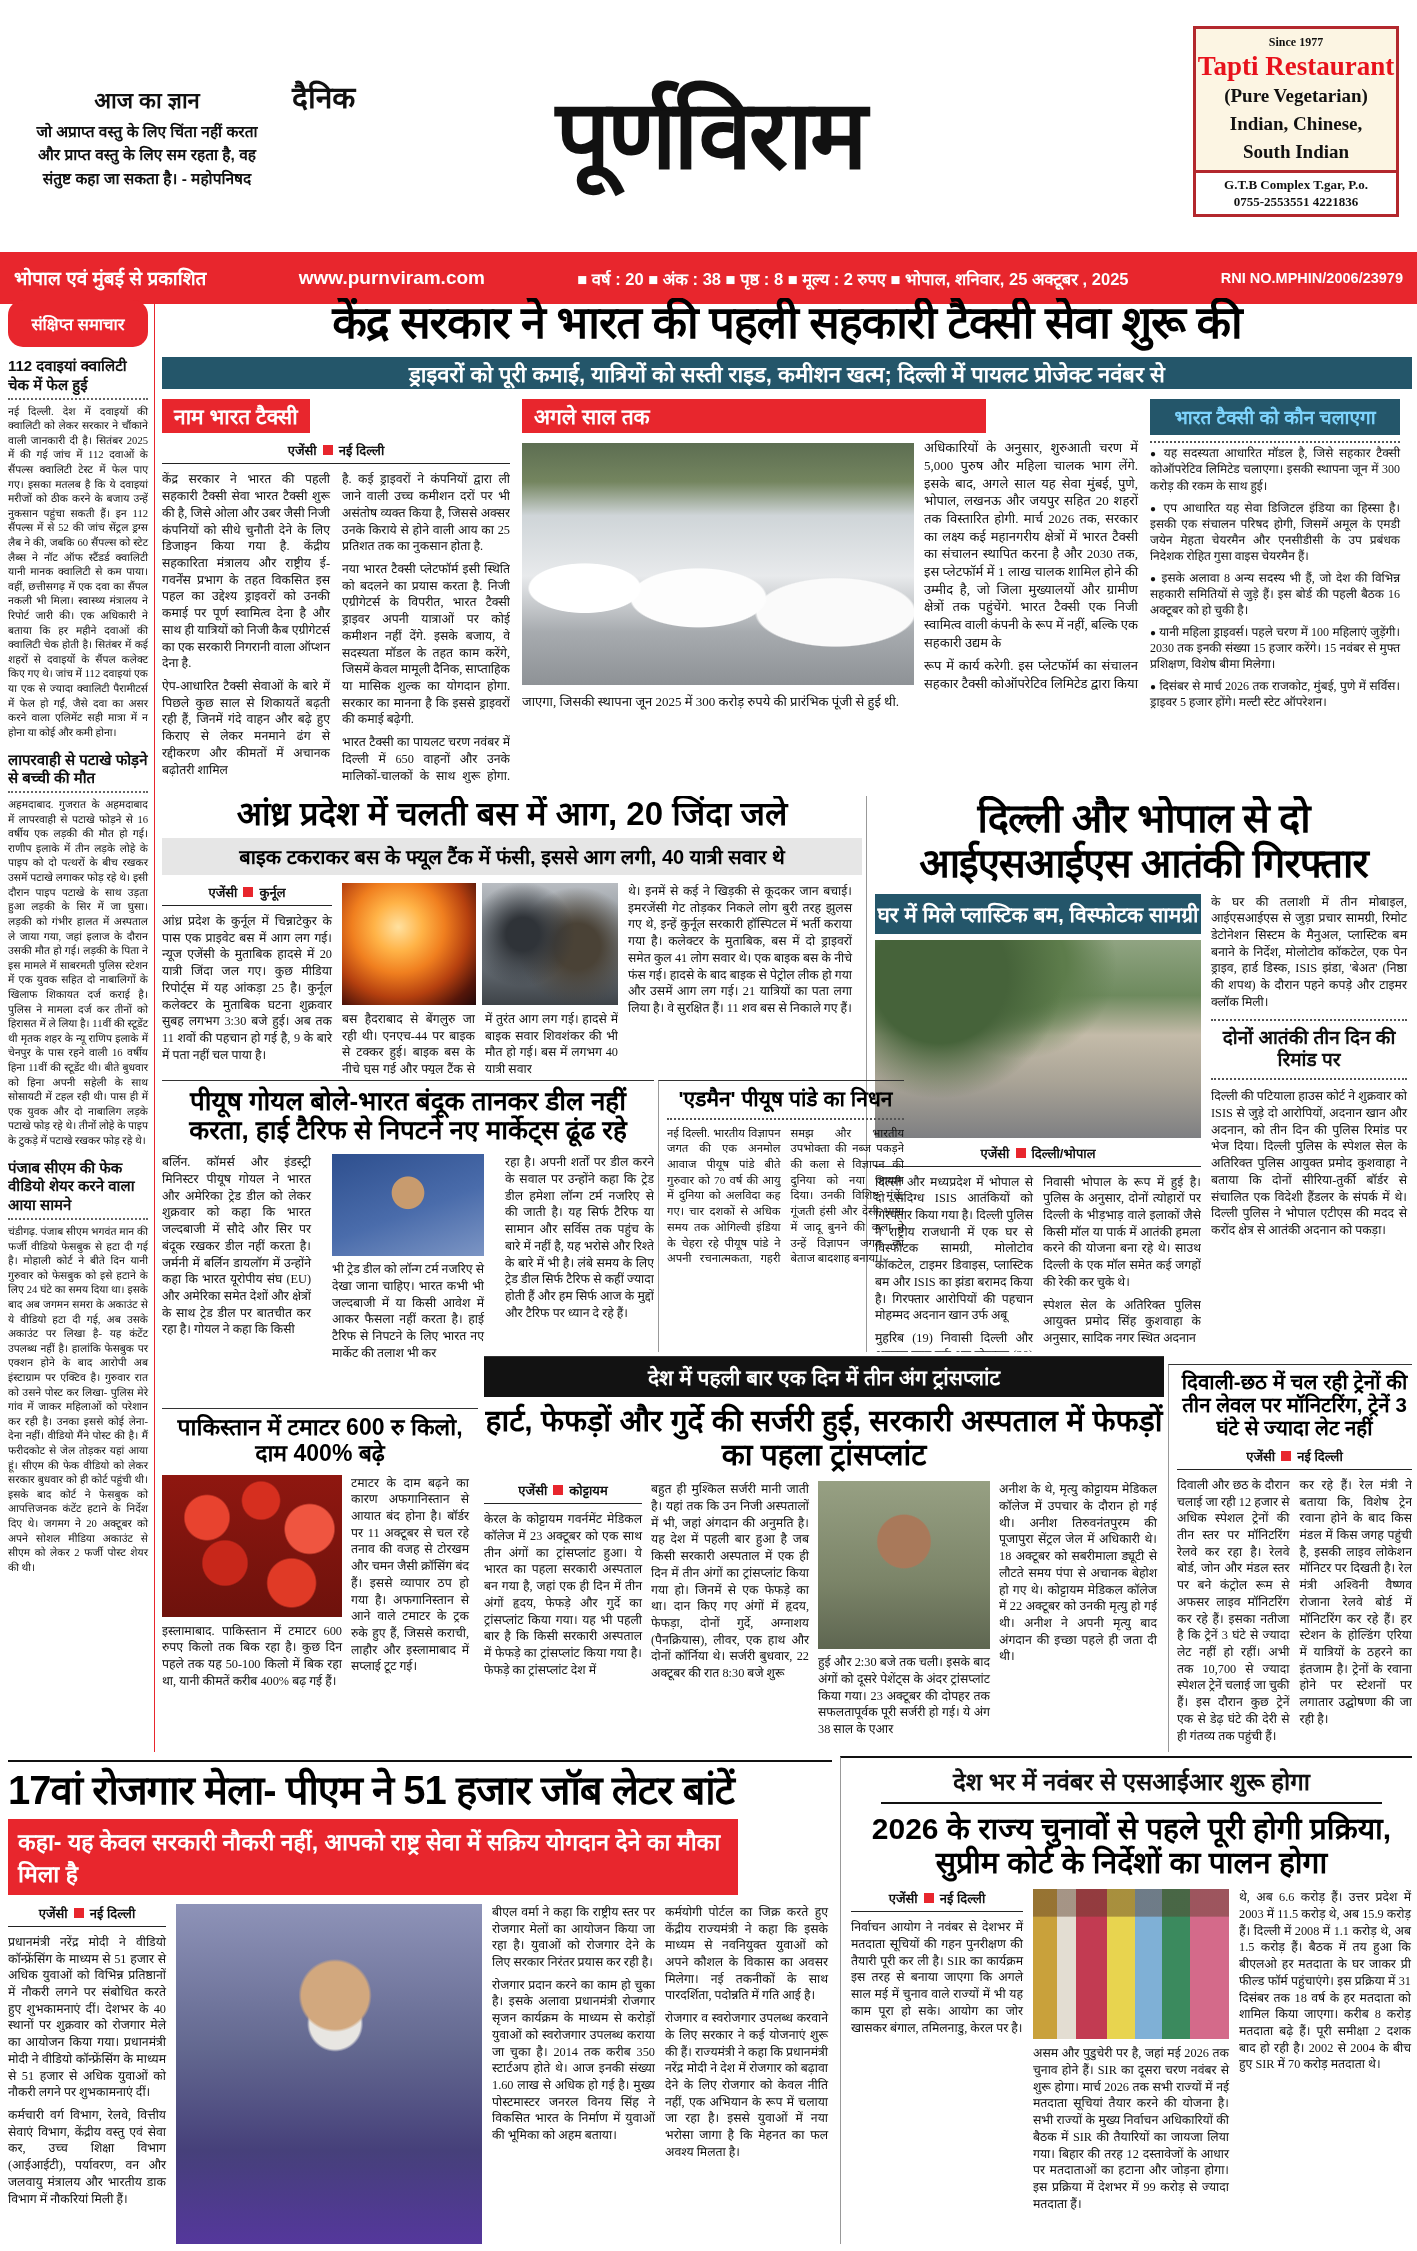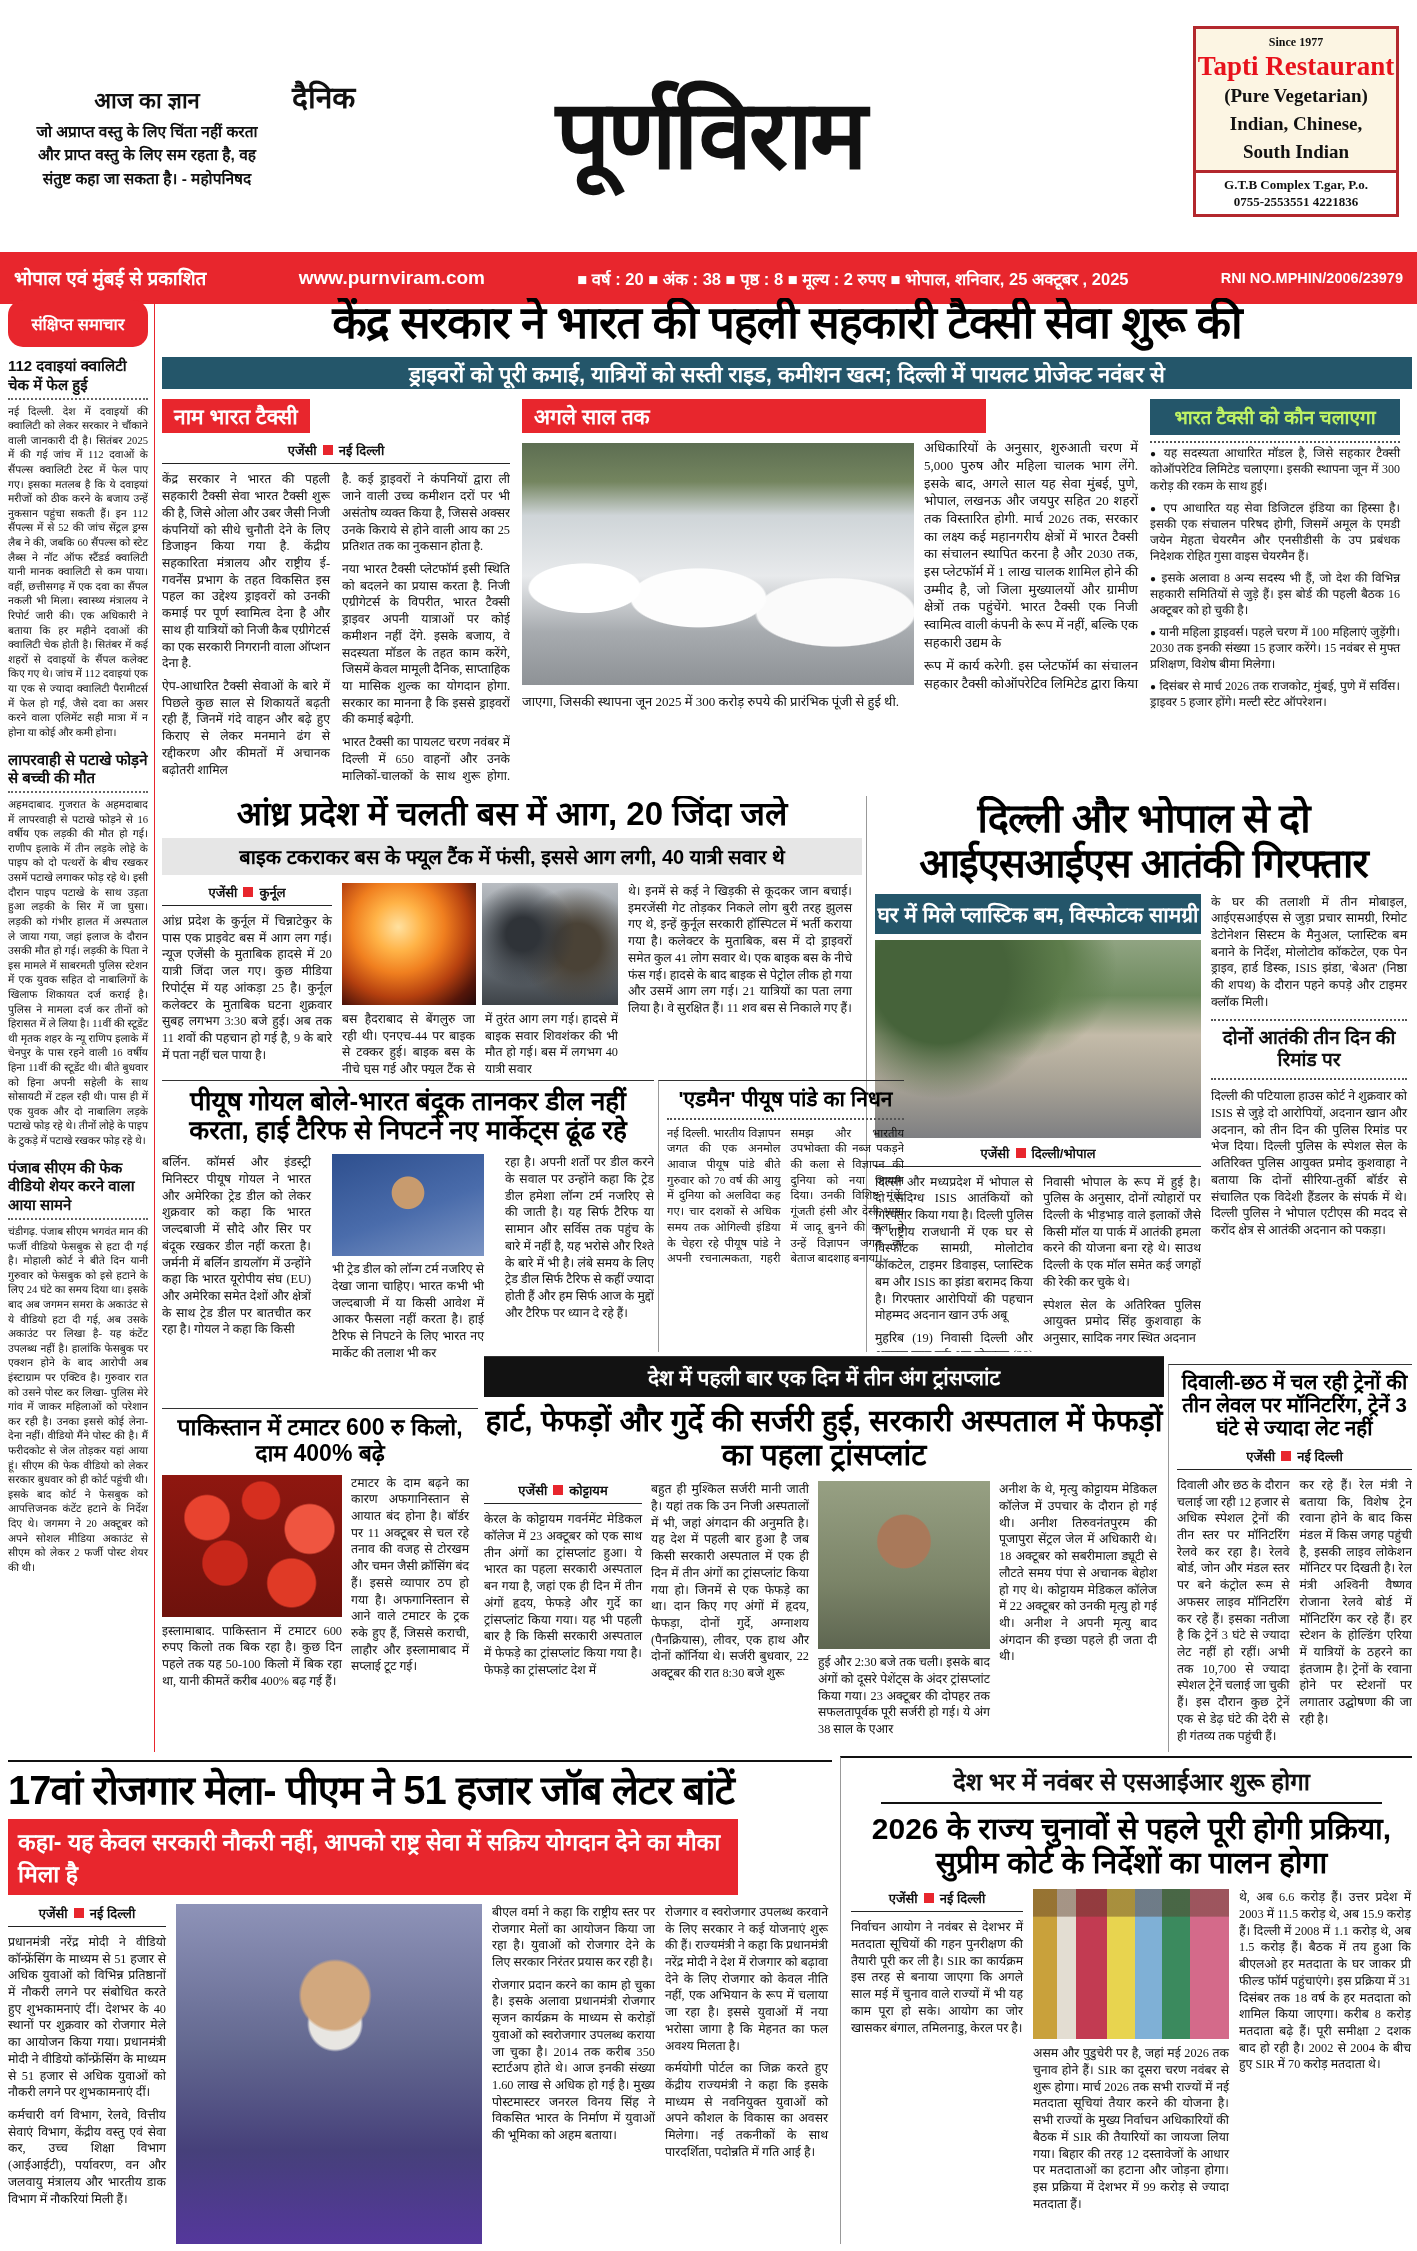--- a/index.html
+++ b/index.html
@@ -40,21 +40,21 @@
   .sb-story-head{font-family:"Liberation Sans",sans-serif;font-weight:800;font-size:15px;line-height:1.25;border-bottom:2px dotted #666;padding-bottom:3px;margin:10px 0 5px;}
   
   .lead{left:162px;top:298px;width:1250px;height:494px;overflow:hidden;}
   .lead-h{font-size:45px;text-align:center;letter-spacing:-1px;}
   .lead-sub{margin-top:9px;font-size:22px;padding:1px 0;}
   .lead-row{display:flex;gap:12px;margin-top:10px;}
   .lead-colab{width:348px;}
   .lead-colab .flow{column-count:2;column-gap:12px;height:318px;overflow:hidden;margin-top:6px;}
   .lead-colc{width:616px;}
   .lead-who{width:250px;}
-  .who-head{background:#24566a;color:#bef264;text-align:center;font-family:"Liberation Sans",sans-serif;font-weight:bold;font-size:19px;padding:5px 0;}
+  .who-head{background:#24566a;color:#7dd3fc;text-align:center;font-family:"Liberation Sans",sans-serif;font-weight:bold;font-size:19px;padding:5px 0;}
   .who-list{list-style:none;margin:6px 0 0;padding:2px 0 0;border-top:2px dotted #555;}
   .who-list li{font-size:12px;line-height:1.34;text-align:justify;margin-bottom:6px;}
   .who-list li::before{content:"● ";font-size:10px;}
   .ph-taxi{float:left;width:392px;height:242px;margin:4px 10px 4px 0;background:radial-gradient(ellipse 95px 42px at 16% 60%,#ffffff 58%,rgba(0,0,0,0) 60%),radial-gradient(ellipse 115px 50px at 45% 64%,#fdfdfd 58%,rgba(0,0,0,0) 60%),radial-gradient(ellipse 135px 58px at 80% 70%,#fafafa 58%,rgba(0,0,0,0) 60%),linear-gradient(180deg,#5d6e52 0%,#74855f 16%,#cfd5d8 30%,#e8eaec 55%,#a7abaf 78%,#8e9296 100%);}
   
   .busfire{left:162px;top:796px;width:700px;height:278px;overflow:hidden;}
   .bf-h{font-size:33px;text-align:center;}
   .bf-sub{font-size:20px;padding:5px 0;margin-top:5px;}
   .bf-row{display:flex;gap:10px;margin-top:8px;}
   .bf-c1{width:170px;}
@@ -344,22 +344,22 @@
       </div>
       <p class="body-txt">प्रधानमंत्री नरेंद्र मोदी ने वीडियो कॉन्फ्रेंसिंग के माध्यम से 51 हजार से अधिक युवाओं को विभिन्न प्रतिष्ठानों में नौकरी लगने पर संबोधित करते हुए शुभकामनाएं दीं। देशभर के 40 स्थानों पर शुक्रवार को रोजगार मेले का आयोजन किया गया। प्रधानमंत्री मोदी ने वीडियो कॉन्फ्रेंसिंग के माध्यम से 51 हजार से अधिक युवाओं को नौकरी लगने पर शुभकामनाएं दीं।</p>
       <p class="body-txt">कर्मचारी वर्ग विभाग, रेलवे, वित्तीय सेवाएं विभाग, केंद्रीय वस्तु एवं सेवा कर, उच्च शिक्षा विभाग (आईआईटी), पर्यावरण, वन और जलवायु मंत्रालय और भारतीय डाक विभाग में नौकरियां मिली हैं।</p>
     </div>
     <div class="photo ph-modi"></div>
     <div class="rz-c2">
       <p class="body-txt">बीएल वर्मा ने कहा कि राष्ट्रीय स्तर पर रोजगार मेलों का आयोजन किया जा रहा है। युवाओं को रोजगार देने के लिए सरकार निरंतर प्रयास कर रही है।</p>
       <p class="body-txt">रोजगार प्रदान करने का काम हो चुका है। इसके अलावा प्रधानमंत्री रोजगार सृजन कार्यक्रम के माध्यम से करोड़ों युवाओं को स्वरोजगार उपलब्ध कराया जा चुका है। 2014 तक करीब 350 स्टार्टअप होते थे। आज इनकी संख्या 1.60 लाख से अधिक हो गई है। मुख्य पोस्टमास्टर जनरल विनय सिंह ने विकसित भारत के निर्माण में युवाओं की भूमिका को अहम बताया।</p>
     </div>
     <div class="rz-c3">
+      <p class="body-txt">कर्मयोगी पोर्टल का जिक्र करते हुए केंद्रीय राज्यमंत्री ने कहा कि इसके माध्यम से नवनियुक्त युवाओं को अपने कौशल के विकास का अवसर मिलेगा। नई तकनीकों के साथ पारदर्शिता, पदोन्नति में गति आई है।</p>
       <p class="body-txt">रोजगार व स्वरोजगार उपलब्ध करवाने के लिए सरकार ने कई योजनाएं शुरू की हैं। राज्यमंत्री ने कहा कि प्रधानमंत्री नरेंद्र मोदी ने देश में रोजगार को बढ़ावा देने के लिए रोजगार को केवल नीति नहीं, एक अभियान के रूप में चलाया जा रहा है। इससे युवाओं में नया भरोसा जागा है कि मेहनत का फल अवश्य मिलता है।</p>
-      <p class="body-txt">कर्मयोगी पोर्टल का जिक्र करते हुए केंद्रीय राज्यमंत्री ने कहा कि इसके माध्यम से नवनियुक्त युवाओं को अपने कौशल के विकास का अवसर मिलेगा। नई तकनीकों के साथ पारदर्शिता, पदोन्नति में गति आई है।</p>
     </div>
   </div>
 </div>
 
 <div class="abs sir">
   <div class="sir-strap">देश भर में नवंबर से एसआईआर शुरू होगा</div>
   <div class="headline sir-h">2026 के राज्य चुनावों से पहले पूरी होगी प्रक्रिया, सुप्रीम कोर्ट के निर्देशों का पालन होगा</div>
   <div class="sir-row">
     <div class="sir-c1">
       <div class="dateline">

